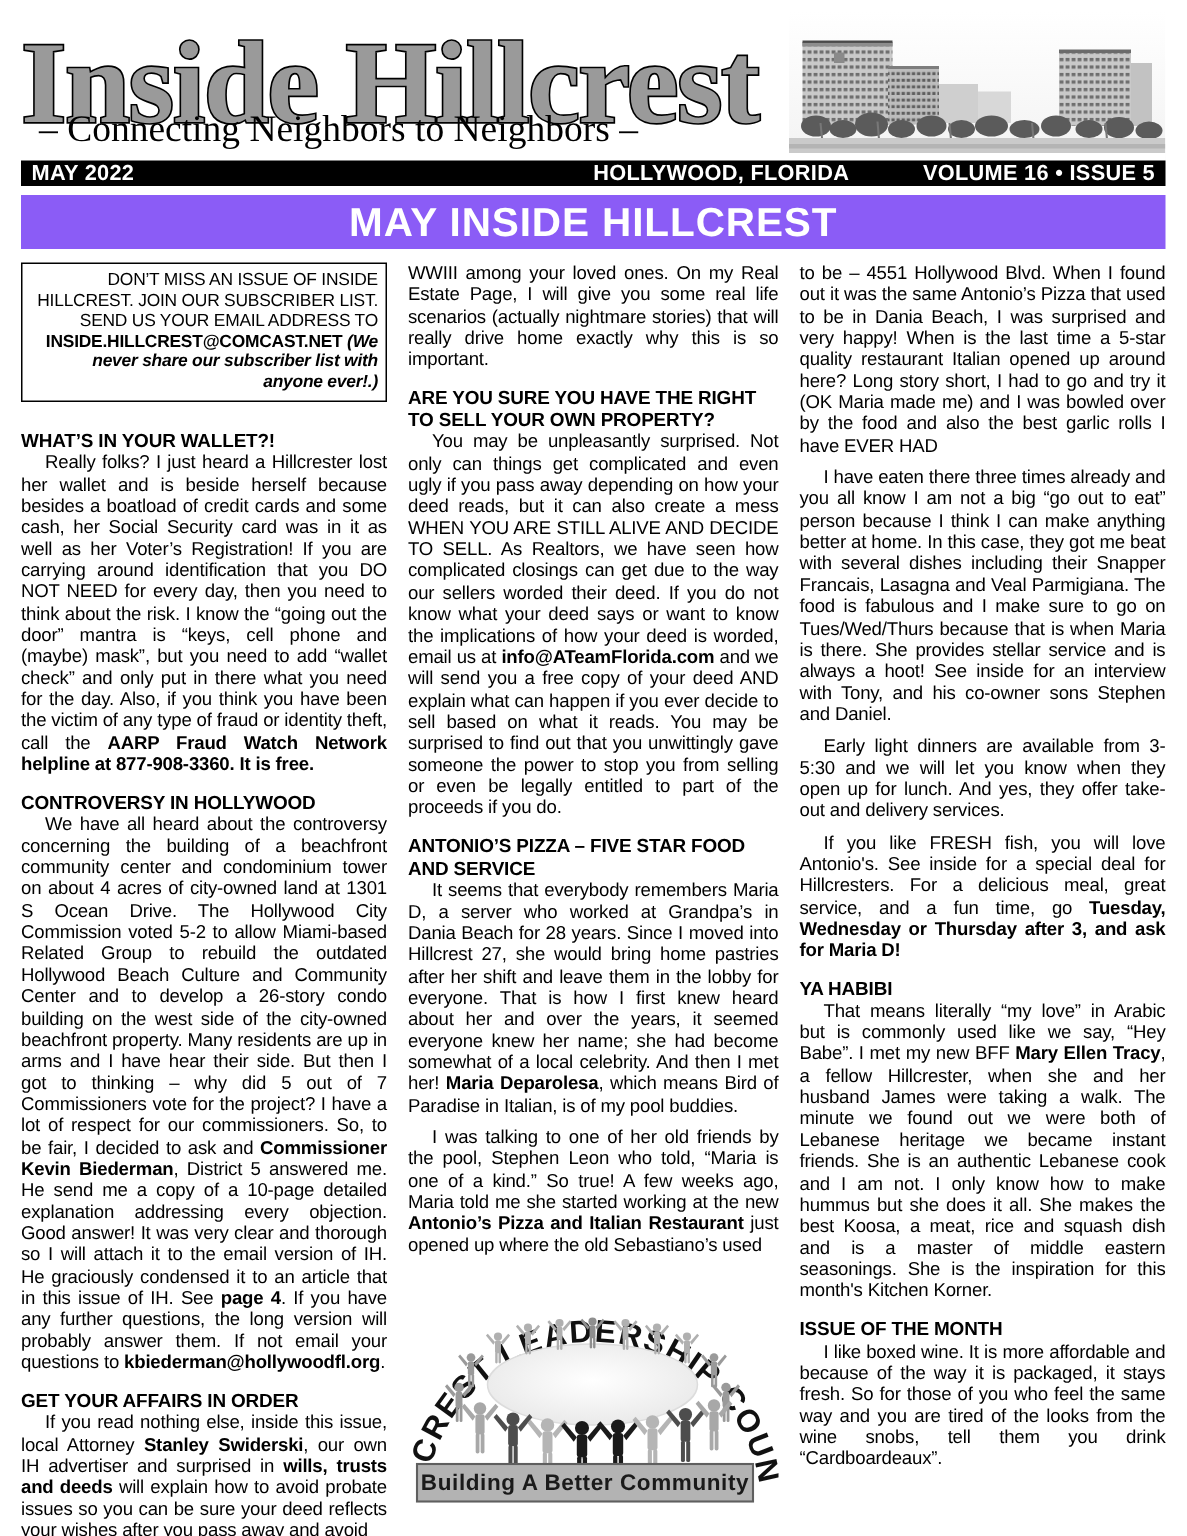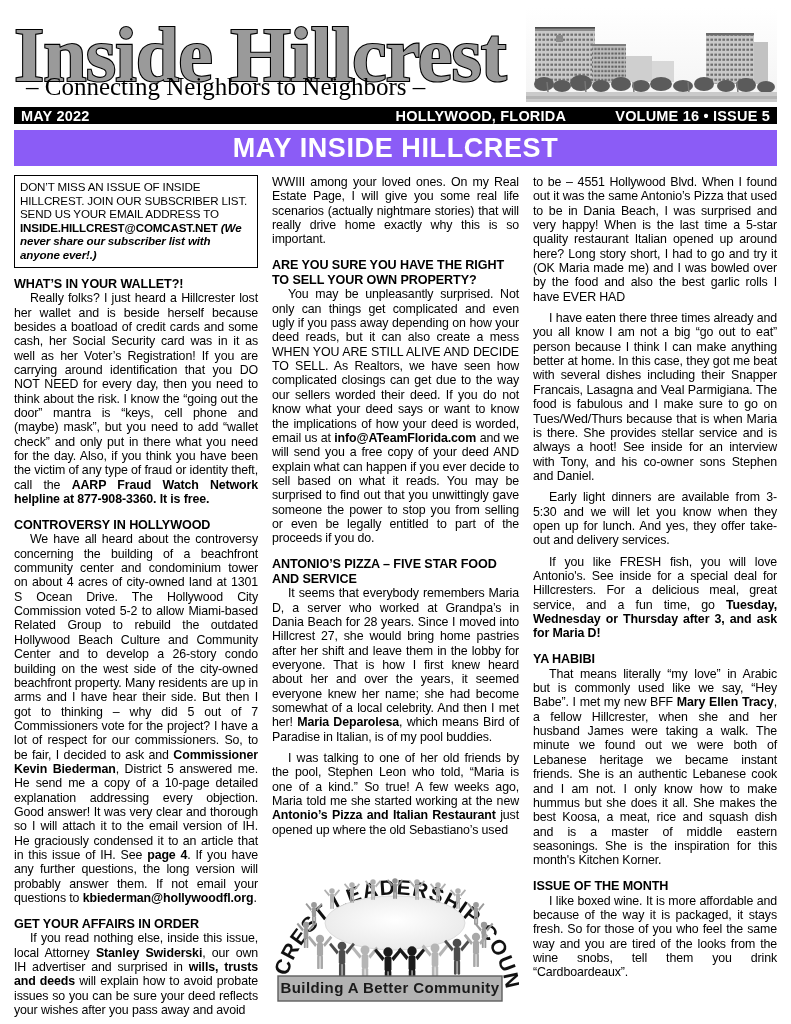--- a/index.html
+++ b/index.html
@@ -99,21 +99,22 @@
     height:826px;
   }
   .col{
     width:247px;
     position:relative;
   }
 
   .subbox{
     border:1.6px solid #000;
     padding:4px 5px 5px 5px;
-    margin-bottom:9px;
+    margin-bottom:19px;
+    text-align:right;
   }
   .subbox p{
     margin:0;
     font-size:11.6px;
     line-height:13.6px;
     letter-spacing:-0.15px;
   }
 
   h2.head{
     margin:0 0 0 0;

